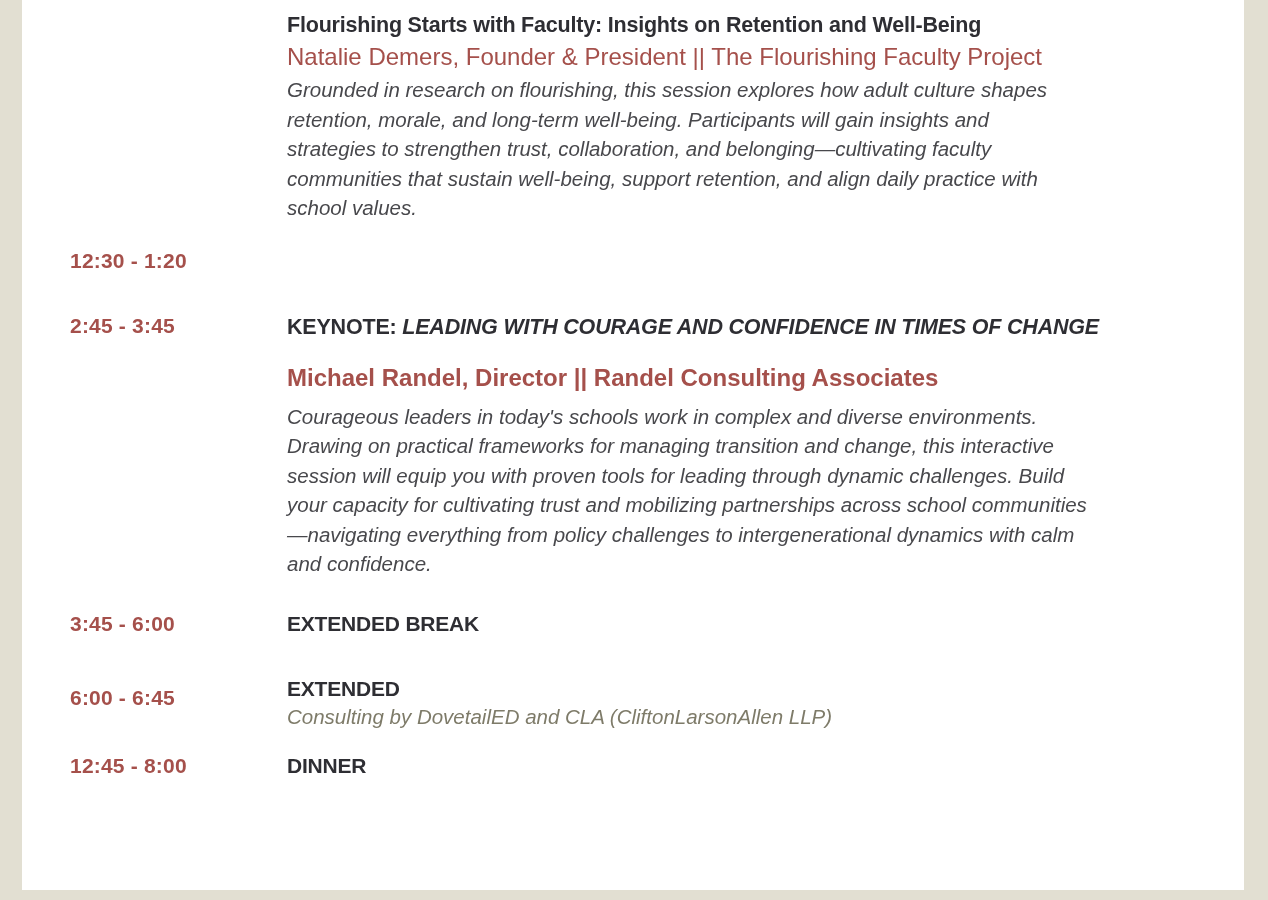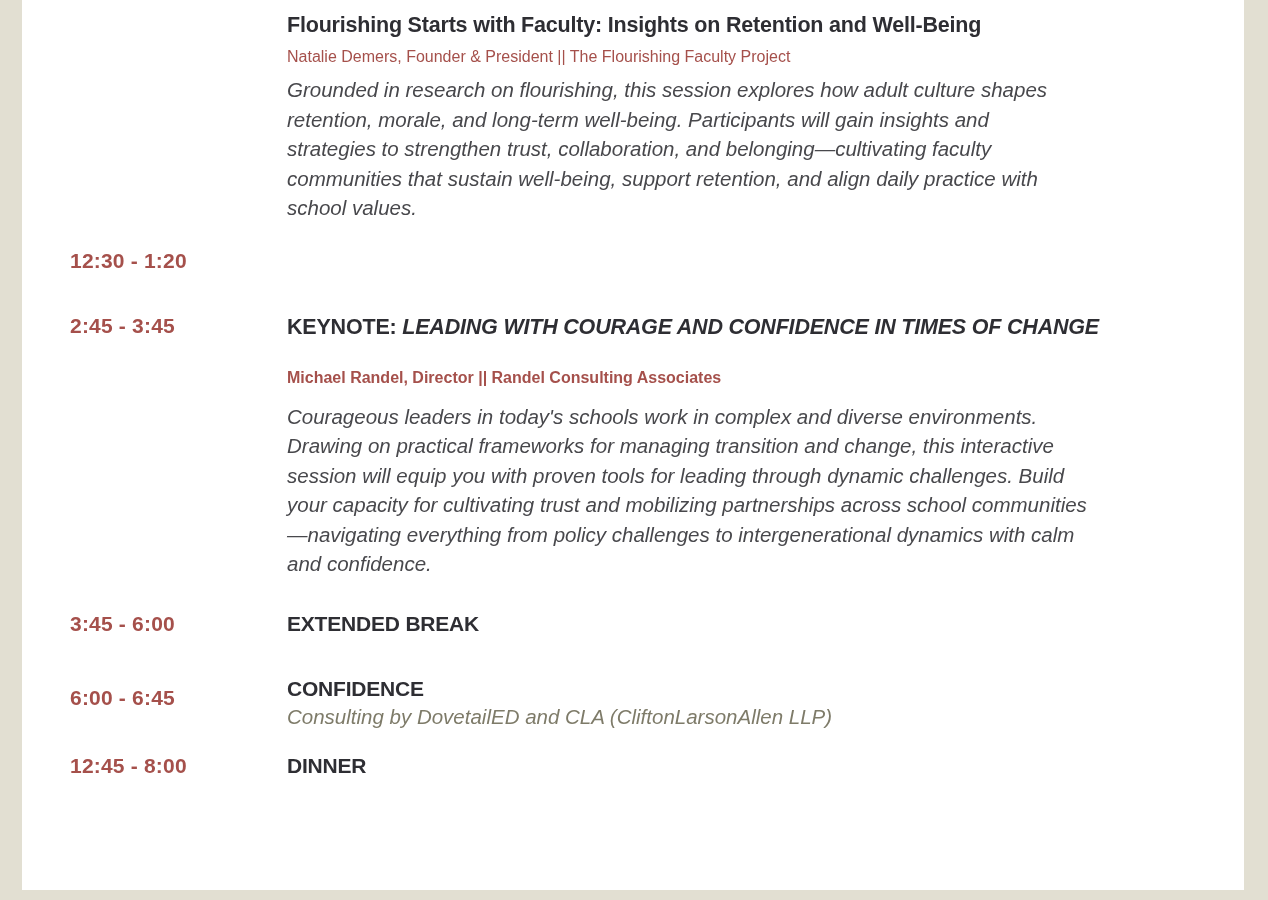--- a/index.html
+++ b/index.html
@@ -33,21 +33,21 @@
   .heading {
     font-weight: bold; font-size: 21px; line-height: 24px;
     color: var(--heading-dark); letter-spacing: -0.2px;
   }
   .heading + .heading { margin-top: 14px; }
   .session-title {
     font-weight: bold; font-size: 21.5px; line-height: 26px;
     color: var(--heading-dark); letter-spacing: -0.2px;
   }
   .session-title .em { font-style: italic; }
-  .speaker { font-size: 16px; line-height: 26px; color: var(--accent-red); margin-top: 6px; }
+  .speaker { font-size: 24px; line-height: 26px; color: var(--accent-red); margin-top: 6px; }
   .desc {
     font-style: italic; font-size: 20.5px; line-height: 29.5px;
     color: var(--body-gray); margin-top: 5px; white-space: pre-line;
   }
   .keynote .speaker { margin-top: 25px; font-weight: bold; }
   .keynote .desc { margin-top: 11px; }
   .sponsor {
     font-style: italic; font-size: 20.5px; line-height: 28px;
     color: var(--sponsor-olive); margin-top: 2px;
   }
@@ -99,21 +99,21 @@
   <div class="row m-row5">
     <div class="time">3:45 - 6:00</div>
     <div>
       <div class="heading">EXTENDED BREAK</div>
     </div>
   </div>
 
   <div class="row m-row6">
     <div class="time time-offset">6:00 - 6:45</div>
     <div>
-      <div class="heading">CONFIDENCE</div>
+      <div class="heading">EXTENDED</div>
       <div class="sponsor">Consulting by DovetailED and CLA (CliftonLarsonAllen LLP)</div>
     </div>
   </div>
 
   <div class="row m-row7">
     <div class="time">12:45 - 8:00</div>
     <div>
       <div class="heading">DINNER</div>
     </div>
   </div>

